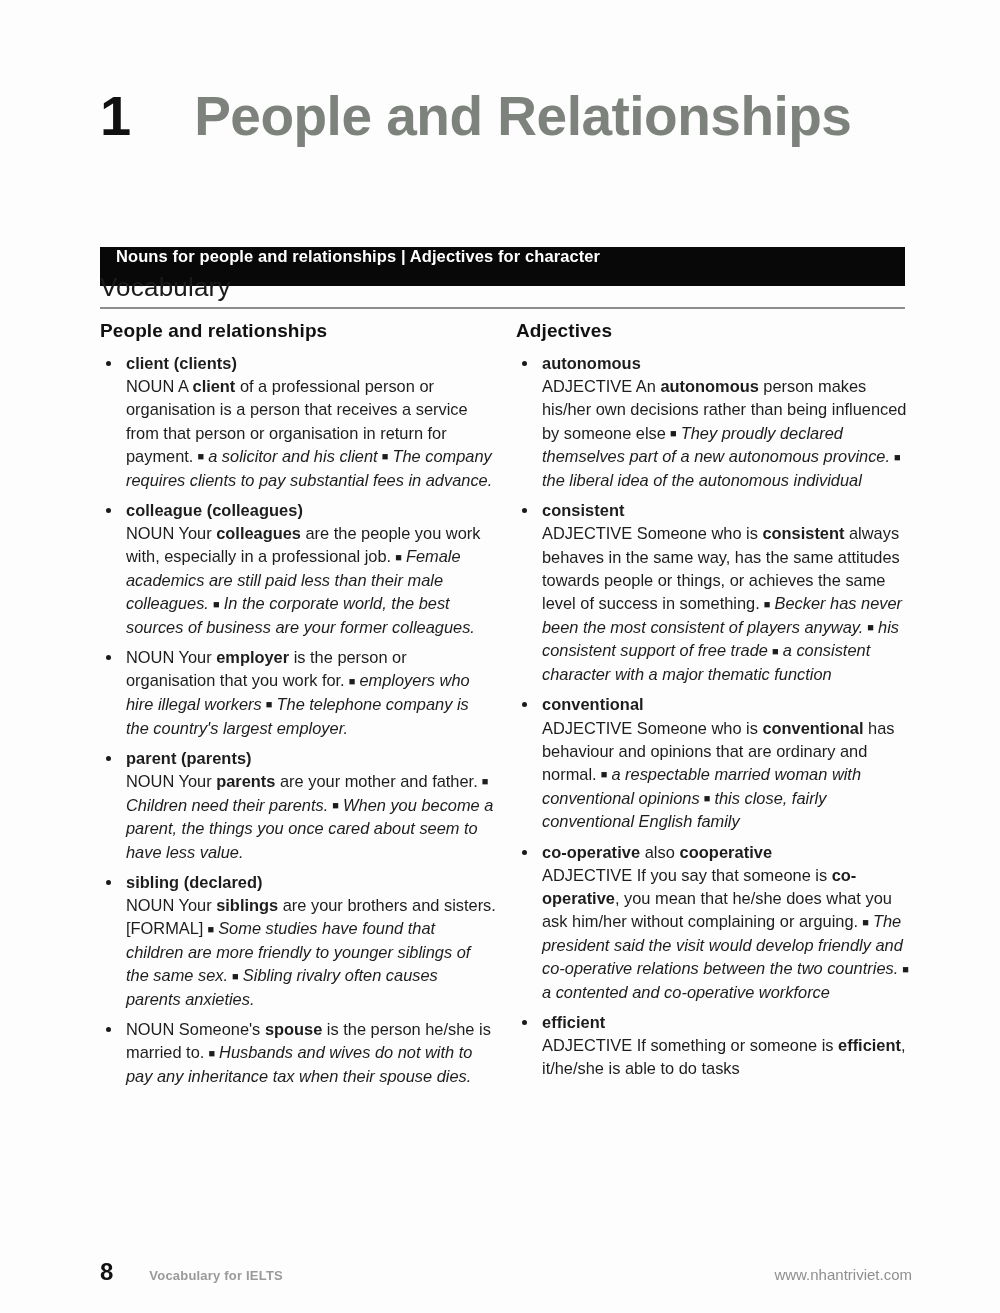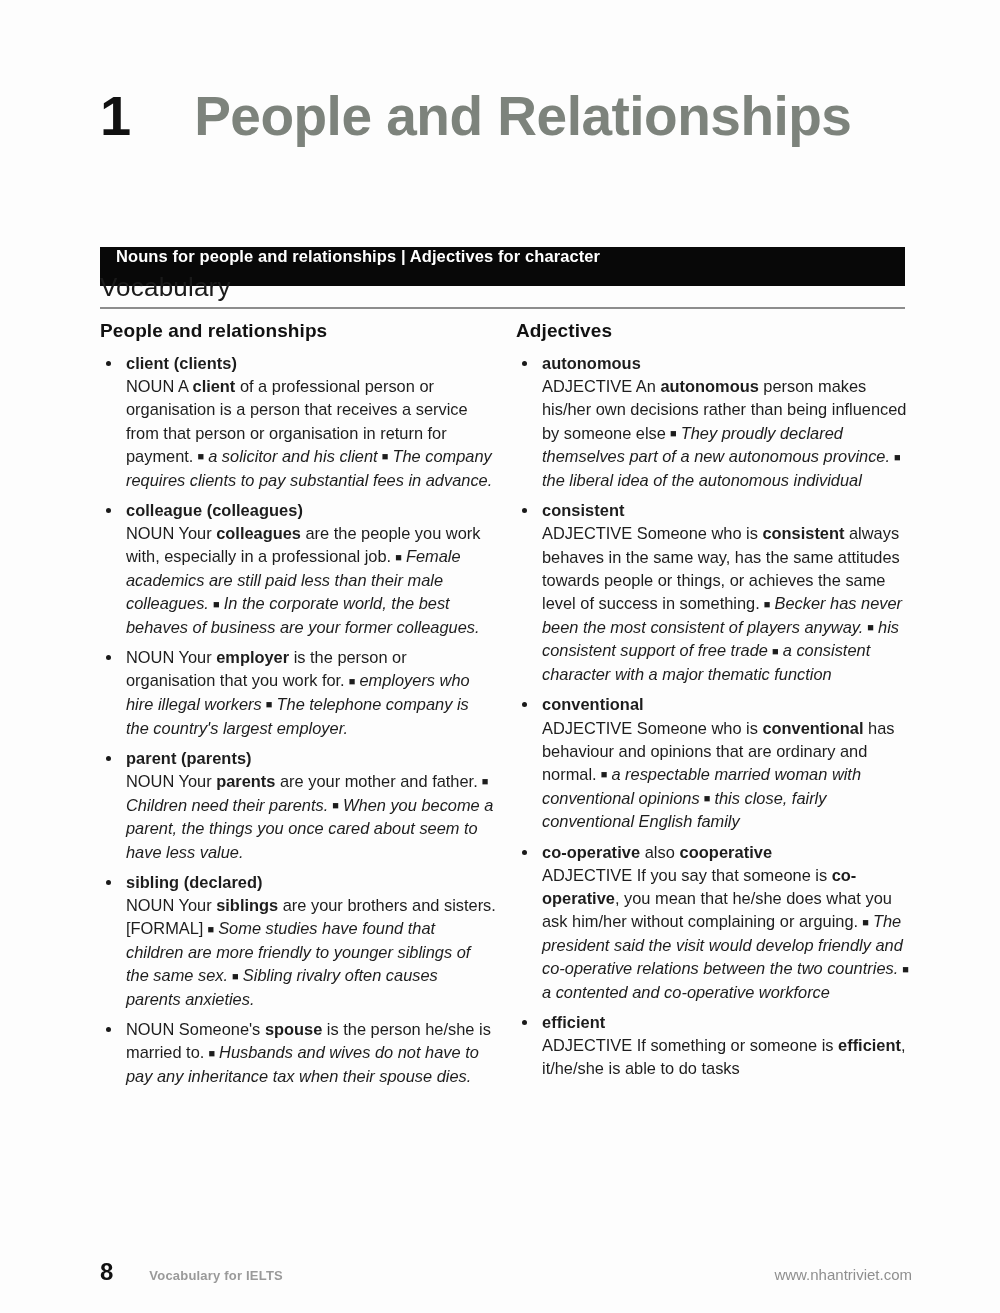--- a/index.html
+++ b/index.html
@@ -202,35 +202,35 @@
 
     <div class="col left">
       <h2 class="col-heading">People and relationships</h2>
       <ul class="entries" id="list-left">
           <li class="entry">
             <span class="headword">client (clients)</span>
             <span class="defn"><span>NOUN </span>A <b>client</b> of a professional person or organisation is a person that receives a service from that person or organisation in return for payment.<span class="sq"> ■ </span><i class="ex">a solicitor and his client</i><span class="sq"> ■ </span><i class="ex">The company requires clients to pay substantial fees in advance.</i></span>
           </li>
           <li class="entry">
             <span class="headword">colleague (colleagues)</span>
-            <span class="defn"><span>NOUN </span>Your <b>colleagues</b> are the people you work with, especially in a professional job.<span class="sq"> ■ </span><i class="ex">Female academics are still paid less than their male colleagues.</i><span class="sq"> ■ </span><i class="ex">In the corporate world, the best behaves of business are your former colleagues.</i></span>
+            <span class="defn"><span>NOUN </span>Your <b>colleagues</b> are the people you work with, especially in a professional job.<span class="sq"> ■ </span><i class="ex">Female academics are still paid less than their male colleagues.</i><span class="sq"> ■ </span><i class="ex">In the corporate world, the best sources of business are your former colleagues.</i></span>
           </li>
           <li class="entry">
             <span class="defn"><span>NOUN </span>Your <b>employer</b> is the person or organisation that you work for.<span class="sq"> ■ </span><i class="ex">employers who hire illegal workers</i><span class="sq"> ■ </span><i class="ex">The telephone company is the country's largest employer.</i></span>
           </li>
           <li class="entry">
             <span class="headword">parent (parents)</span>
             <span class="defn"><span>NOUN </span>Your <b>parents</b> are your mother and father.<span class="sq"> ■ </span><i class="ex">Children need their parents.</i><span class="sq"> ■ </span><i class="ex">When you become a parent, the things you once cared about seem to have less value.</i></span>
           </li>
           <li class="entry">
             <span class="headword">sibling (declared)</span>
             <span class="defn"><span>NOUN </span>Your <b>siblings</b> are your brothers and sisters. [FORMAL]<span class="sq"> ■ </span><i class="ex">Some studies have found that children are more friendly to younger siblings of the same sex.</i><span class="sq"> ■ </span><i class="ex">Sibling rivalry often causes parents anxieties.</i></span>
           </li>
           <li class="entry">
-            <span class="defn"><span>NOUN </span>Someone's <b>spouse</b> is the person he/she is married to.<span class="sq"> ■ </span><i class="ex">Husbands and wives do not have to pay any inheritance tax when their spouse dies.</i></span>
+            <span class="defn"><span>NOUN </span>Someone's <b>spouse</b> is the person he/she is married to.<span class="sq"> ■ </span><i class="ex">Husbands and wives do not with to pay any inheritance tax when their spouse dies.</i></span>
           </li>
         </ul>
     </div>
 
     <div class="col right">
       <h2 class="col-heading">Adjectives</h2>
       <ul class="entries" id="list-right">
           <li class="entry">
             <span class="headword">autonomous</span>
             <span class="defn"><span>ADJECTIVE </span>An <b>autonomous</b> person makes his/her own decisions rather than being influenced by someone else<span class="sq"> ■ </span><i class="ex">They proudly declared themselves part of a new autonomous province.</i><span class="sq"> ■ </span><i class="ex">the liberal idea of the autonomous individual</i></span>

